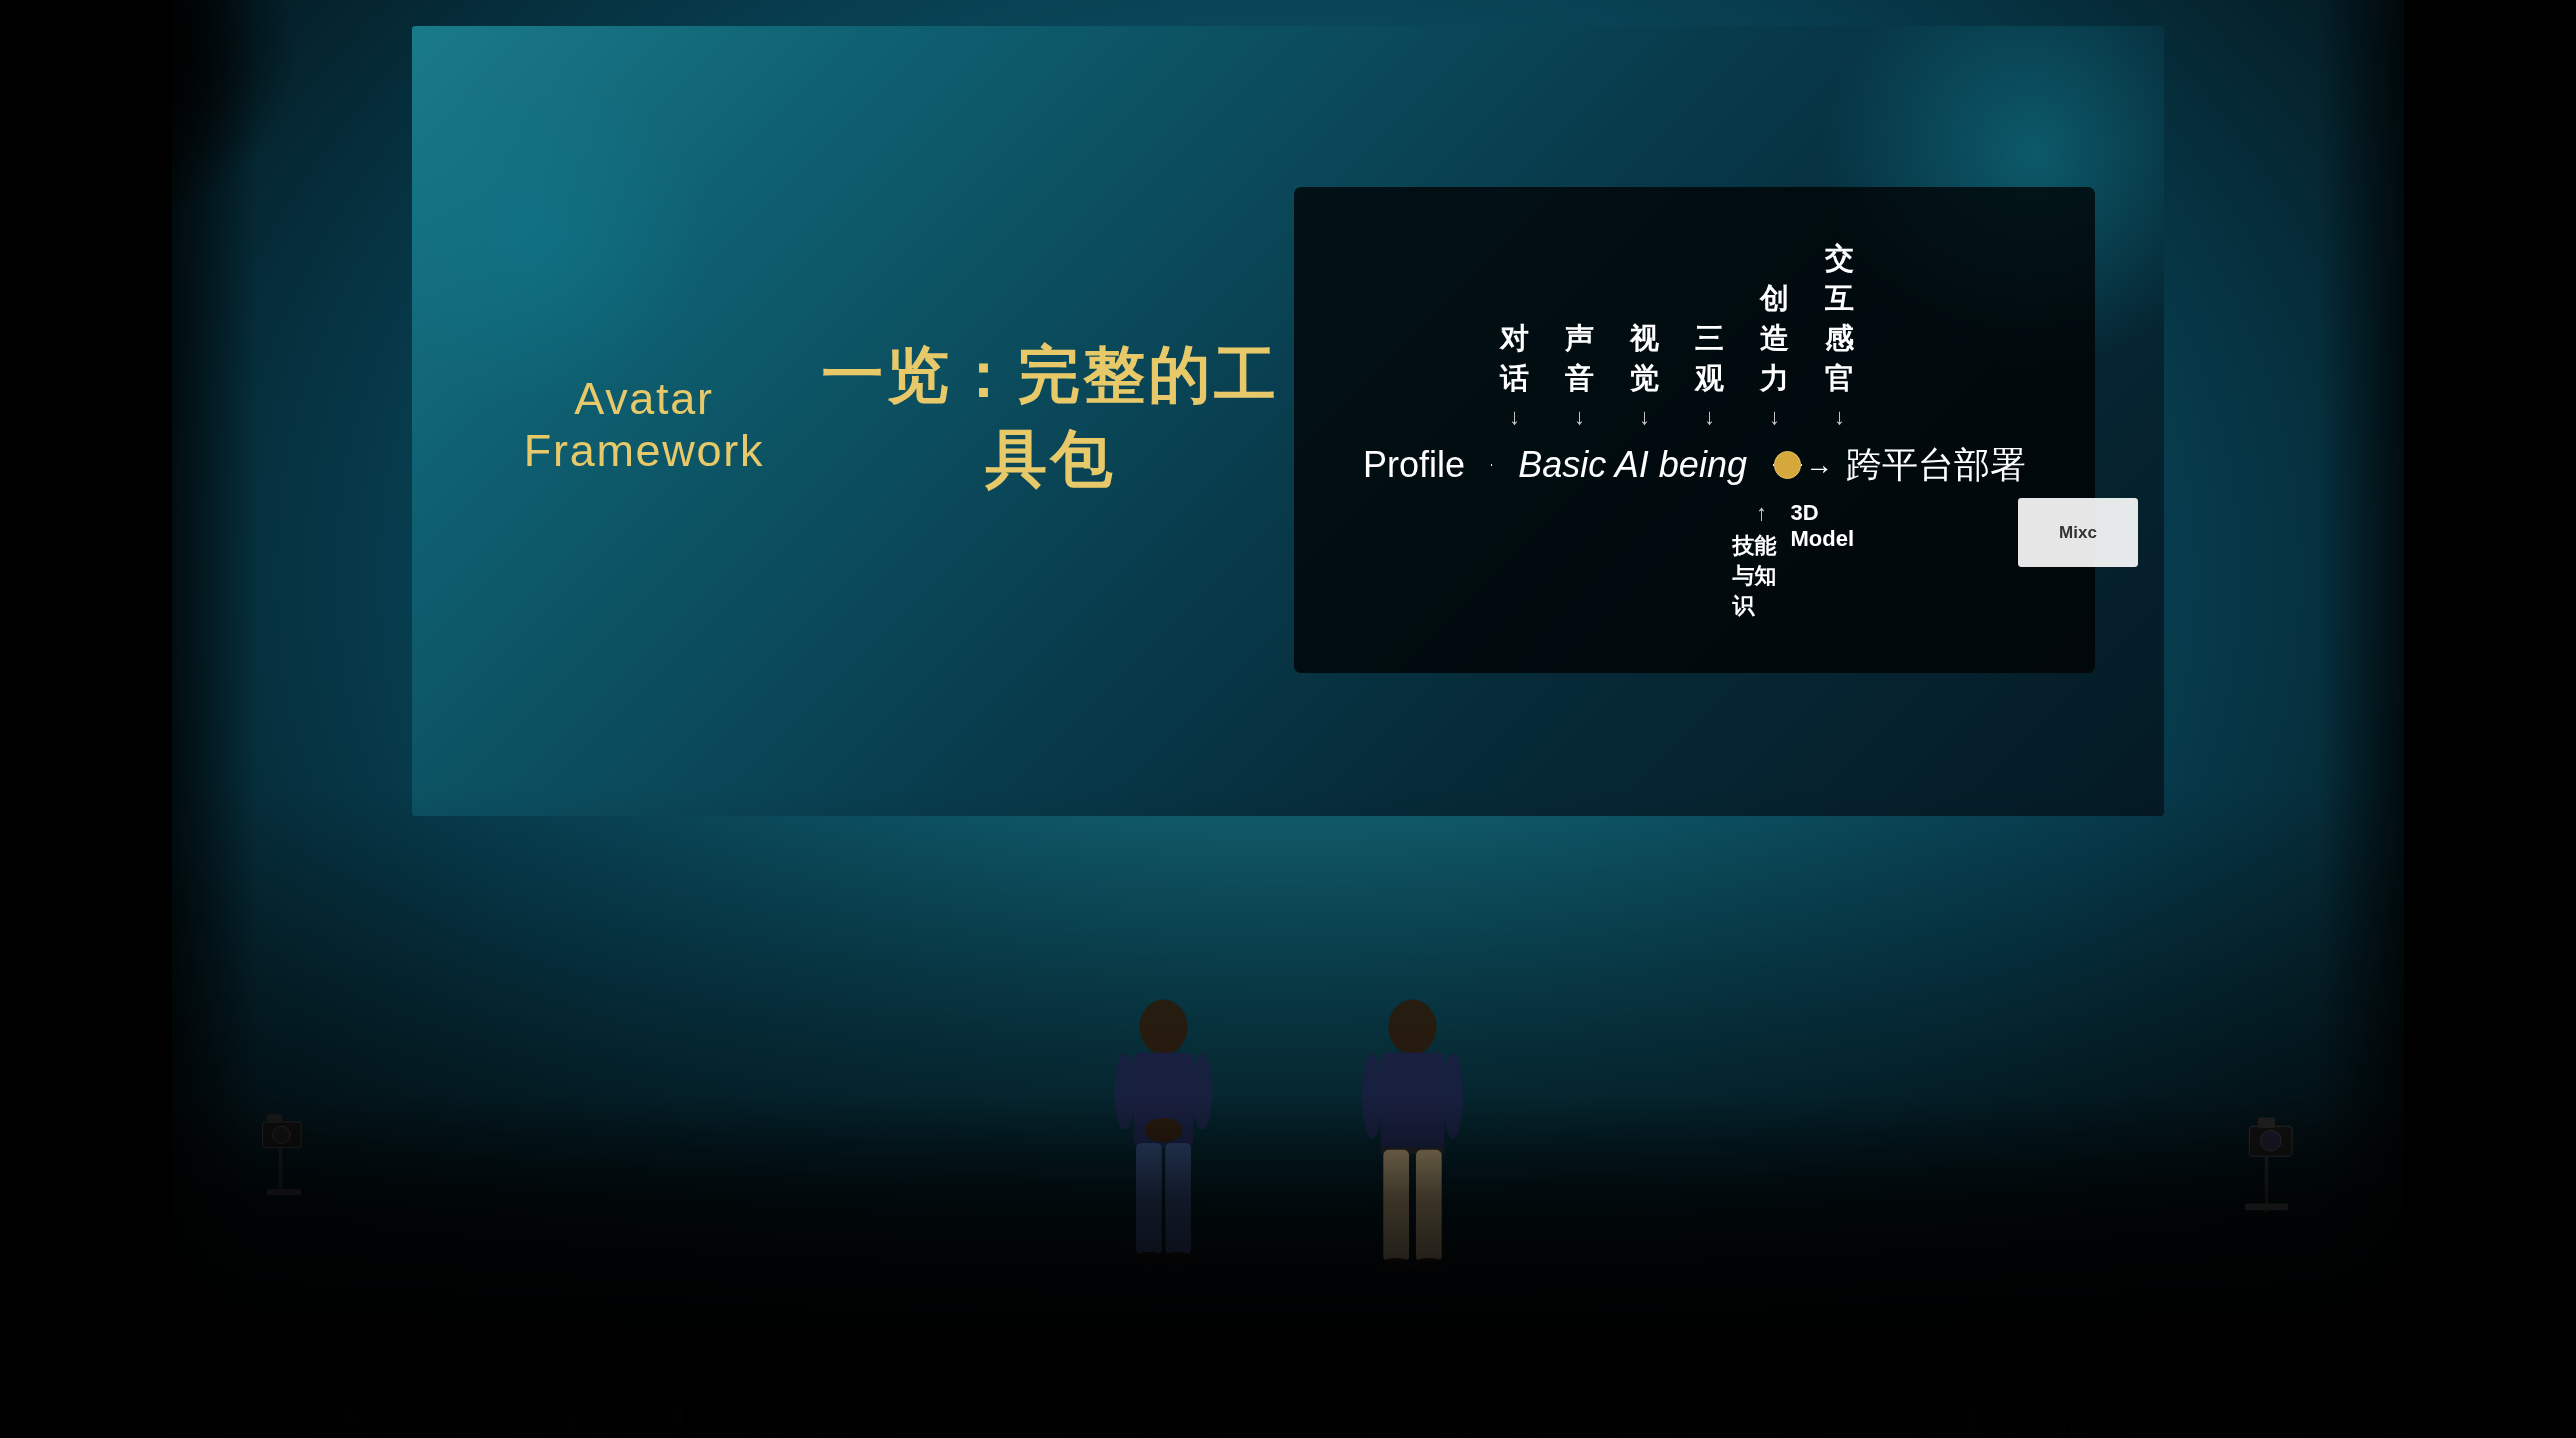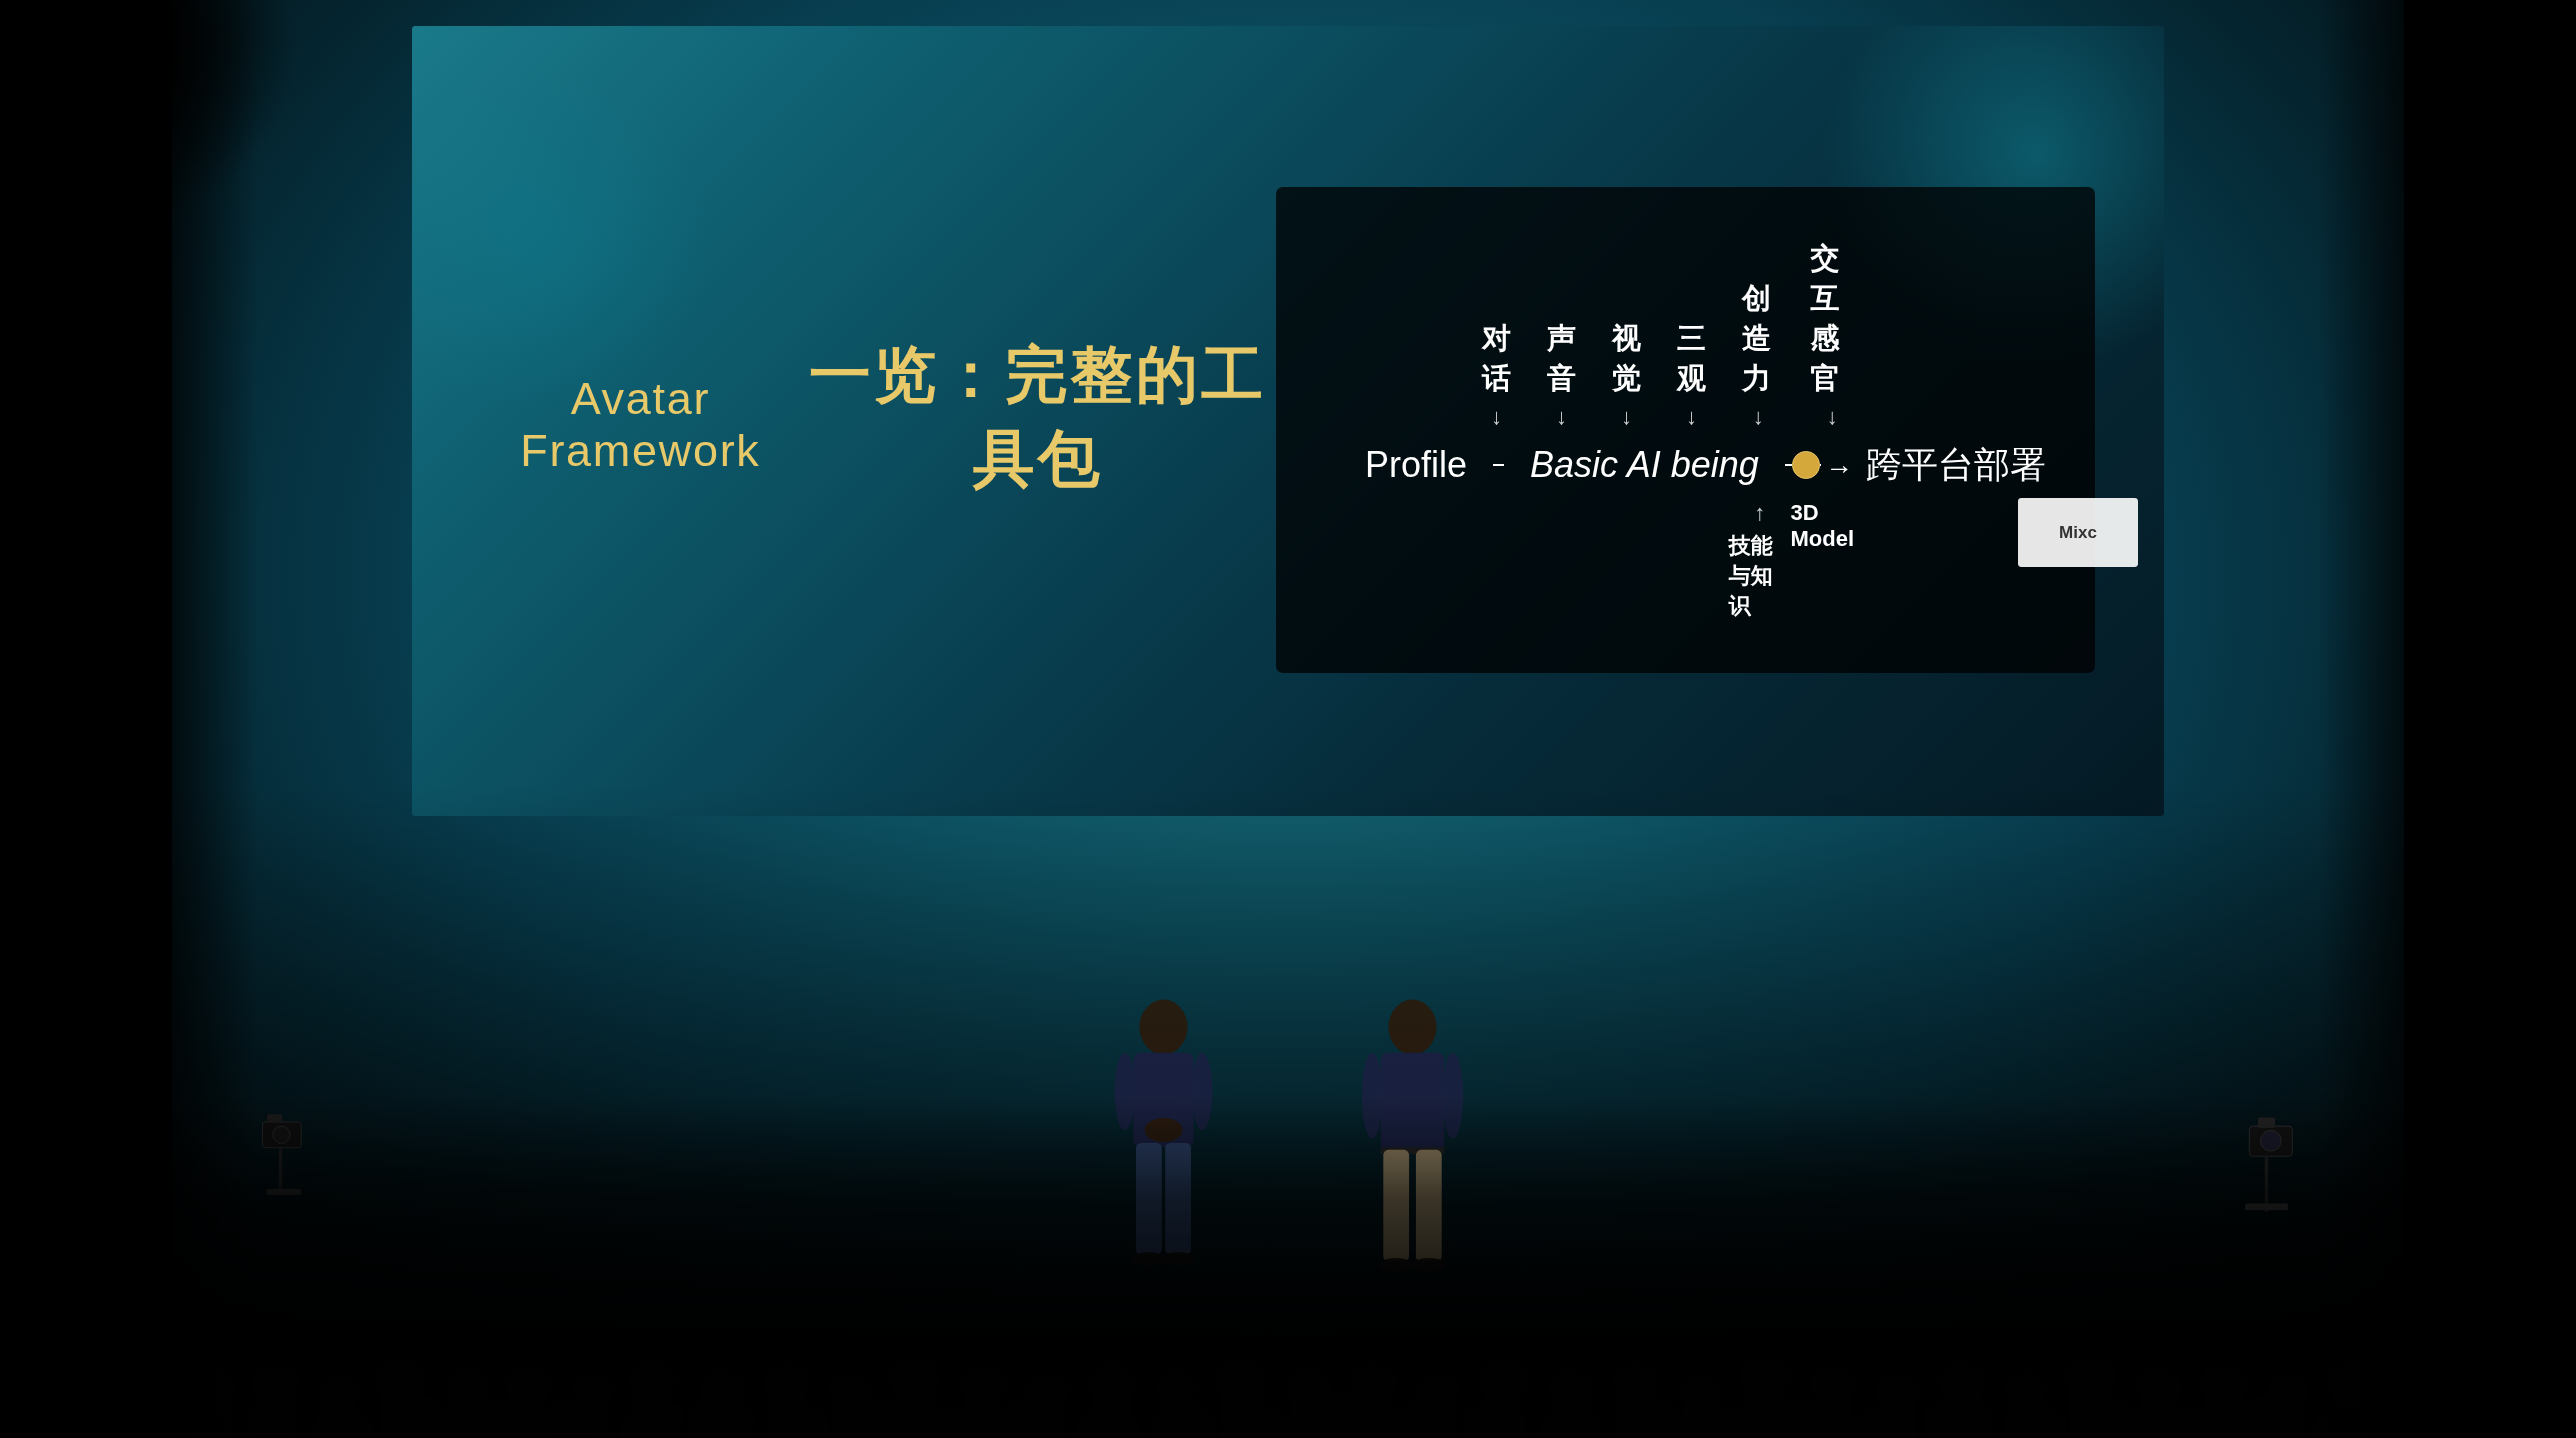--- a/index.html
+++ b/index.html
@@ -232,21 +232,20 @@
       font-size: 22px;
       color: #ccc;
     }
 
     
     .main-line-row {
       display: flex;
       align-items: center;
       width: 100%;
       height: 52px;
-      margin-left: 20px;
     }
 
     .ml-profile {
       font-size: 36px;
       color: #fff;
       font-weight: 500;
       flex-shrink: 0;
       margin-right: 0;
       white-space: nowrap;
     }

